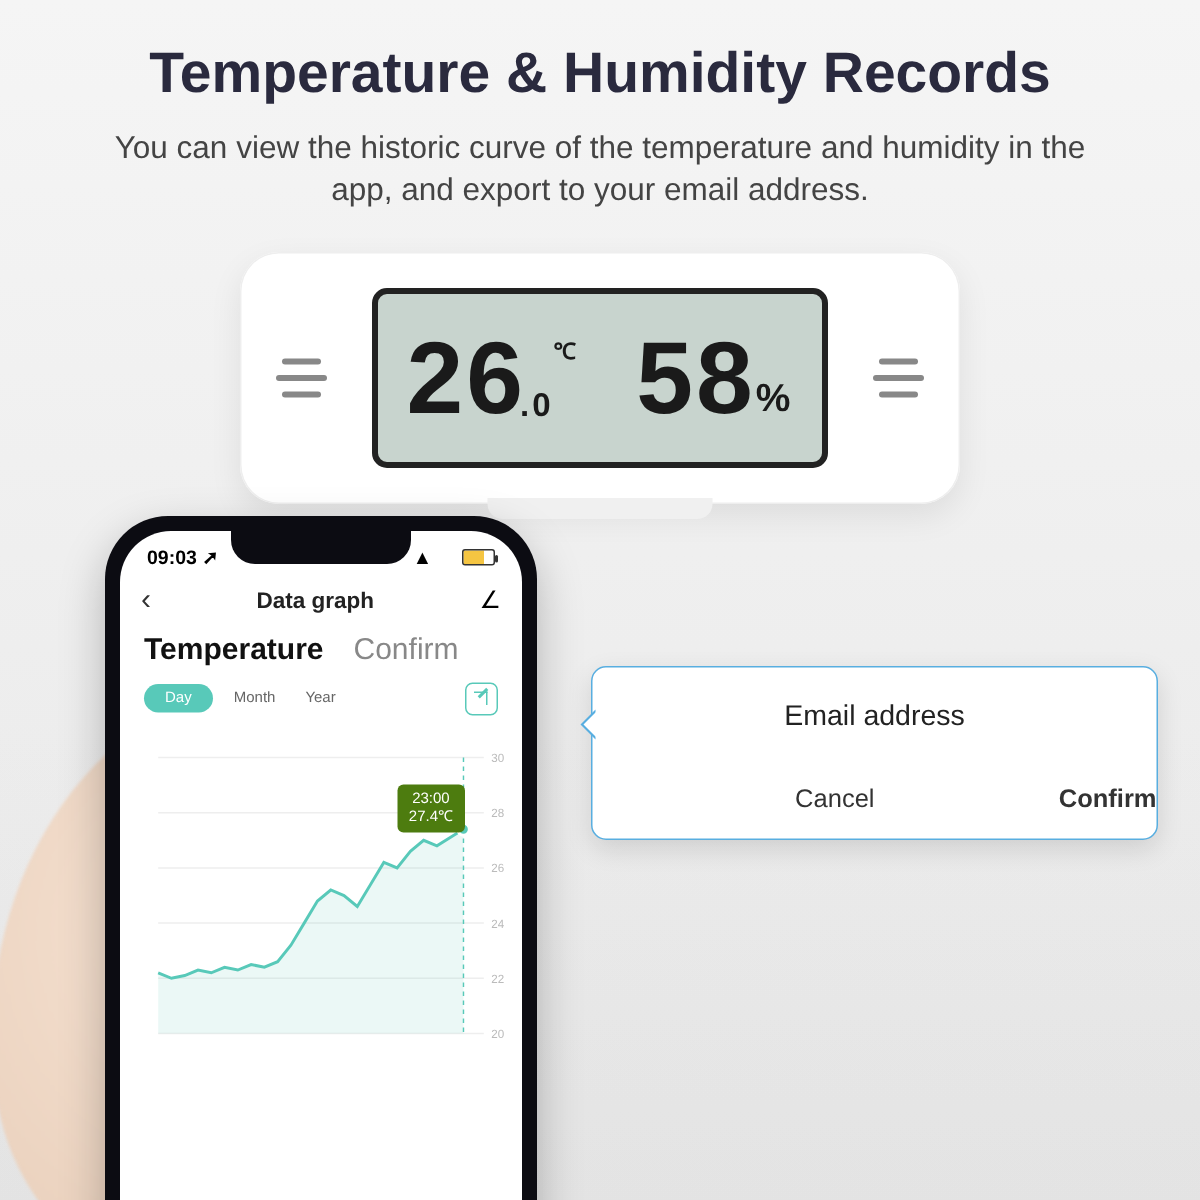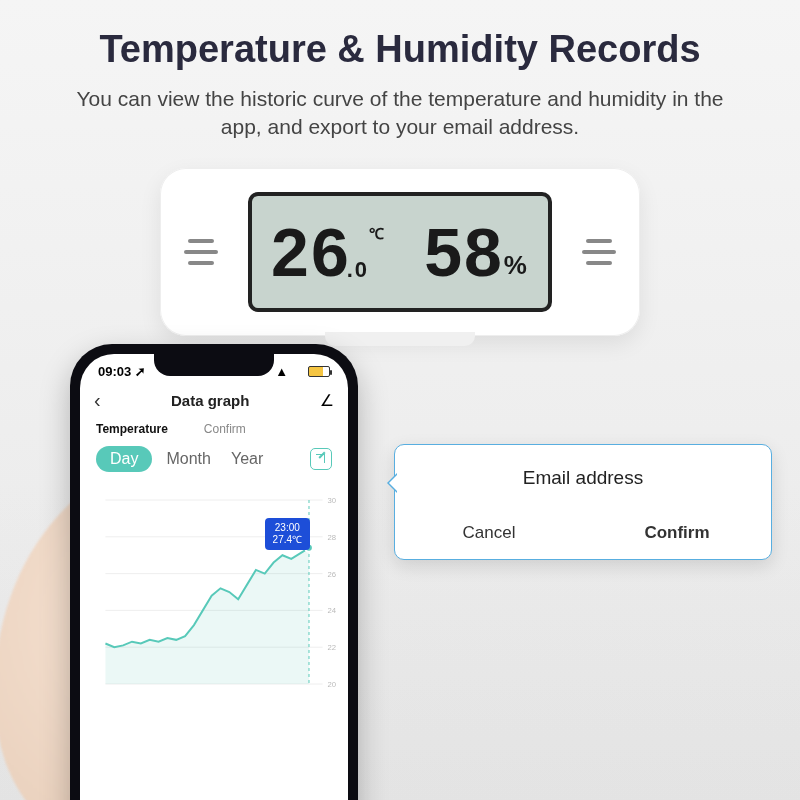--- a/index.html
+++ b/index.html
@@ -86,53 +86,53 @@
   }
   .notch { position:absolute; top:0; left:50%; transform:translateX(-50%); width:120px; height:22px; background:#0c0c12; border-radius:0 0 16px 16px;}
   .status-bar { display:flex; justify-content:space-between; padding:10px 18px 0; font-size:13px; font-weight:600;}
   .status-bar .sig { display:flex; gap:20px; align-items:center;}
   .battery { width:22px; height:11px; border:1px solid #333; border-radius:2px; position:relative; background:linear-gradient(90deg,#f5c542 70%,transparent 70%);}
   .battery::after{content:"";position:absolute;right:-3px;top:3px;width:2px;height:5px;background:#333;border-radius:1px;}
   .app-header { display:flex; align-items:center; justify-content:space-between; padding:10px 14px 8px; }
   .app-header .back { font-size:20px; color:#333; font-weight:300;}
   .app-header .title { font-size:15px; font-weight:700; color:#222;}
   .app-header .edit { font-size:16px;}
-  .tabs-main { display:flex; gap:36px; padding:2px 16px 8px; font-size:12px;}
+  .tabs-main { display:flex; gap:20px; padding:2px 16px 8px; font-size:20px;}
   .tabs-main .tab.active{ font-weight:700; color:#111;}
   .tabs-main .tab{ color:#888;}
   .range-row { display:flex; align-items:center; justify-content:space-between; padding:2px 16px 6px;}
-  .range-tabs { display:flex; gap:8px; font-size:16px; align-items:center;justify-content:center;}
+  .range-tabs { display:flex; gap:8px; font-size:10px; align-items:center;justify-content:center;}
   .range-tabs .pill { background:#58c9b9; color:#fff; padding:4px 14px; border-radius:14px;}
   .range-tabs .plain { color:#666; padding:4px 6px;}
   .export-icon { width:22px; height:22px; border:1.5px solid #58c9b9; border-radius:5px; position:relative;}
   .export-icon::before{content:"";position:absolute;left:5px;top:5px;width:8px;height:8px;border-top:1.5px solid #58c9b9;border-right:1.5px solid #58c9b9;}
   .export-icon::after{content:"";position:absolute;left:8px;top:8px;width:8px;height:1.5px;background:#58c9b9;transform:rotate(-45deg);transform-origin:left;}
   .chart-area { position:relative; height:220px; margin:4px 8px 0; }
   .chart-area svg { position:absolute; left:0; top:0; width:100%; height:100%;}
-  .tooltip { position:absolute; right:30px; top:36px; background:#1d4ed8; color:#fff; font-size:10px; padding:4px 8px; border-radius:4px; text-align:center; line-height:1.2;}
+  .tooltip { position:absolute; right:30px; top:36px; background:#4d7c0f; color:#fff; font-size:10px; padding:4px 8px; border-radius:4px; text-align:center; line-height:1.2;}
 
   
   .popup {
     position:absolute; right:28px; top:100px;
     width:378px; background:#fff;
     border:1.5px solid #58aee0; border-radius:10px;
     box-shadow:0 6px 18px rgba(0,0,0,.12);
   }
   .popup::before{
     content:""; position:absolute; left:-18px; top:28px;
     border:10px solid transparent; border-right-color:#58aee0;
   }
   .popup::after{
     content:""; position:absolute; left:-15px; top:29px;
     border:9px solid transparent; border-right-color:#fff;
   }
   .popup-title { text-align:center; font-size:19px; padding:22px 10px 18px; color:#222;}
   .popup-input { background:#eef0f1; margin:0; padding:16px 18px; font-size:16px; color:#9aa1a6;}
   .popup-actions { display:flex; }
-  .popup-actions div { flex:1; text-align:center; padding:16px 0; font-size:17px; color:#333;}
+  .popup-actions div { flex:1; text-align:right; padding:16px 0; font-size:17px; color:#333;}
   .popup-actions div:last-child{ font-weight:700;}
 
   
   .bg-blur{
     position:absolute; inset:0;
     background: linear-gradient(180deg, rgba(255,255,255,0) 60%, rgba(200,200,200,.15) 100%);
     pointer-events:none;
   }
 </style>
 </head>

